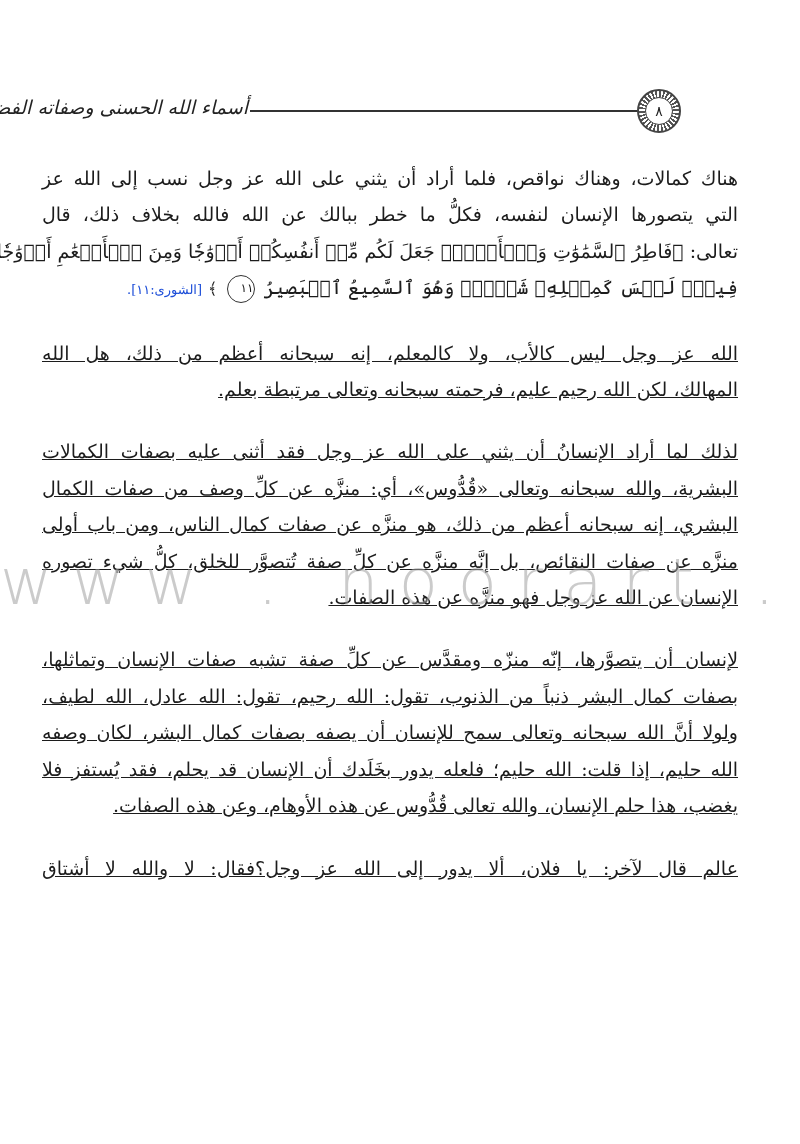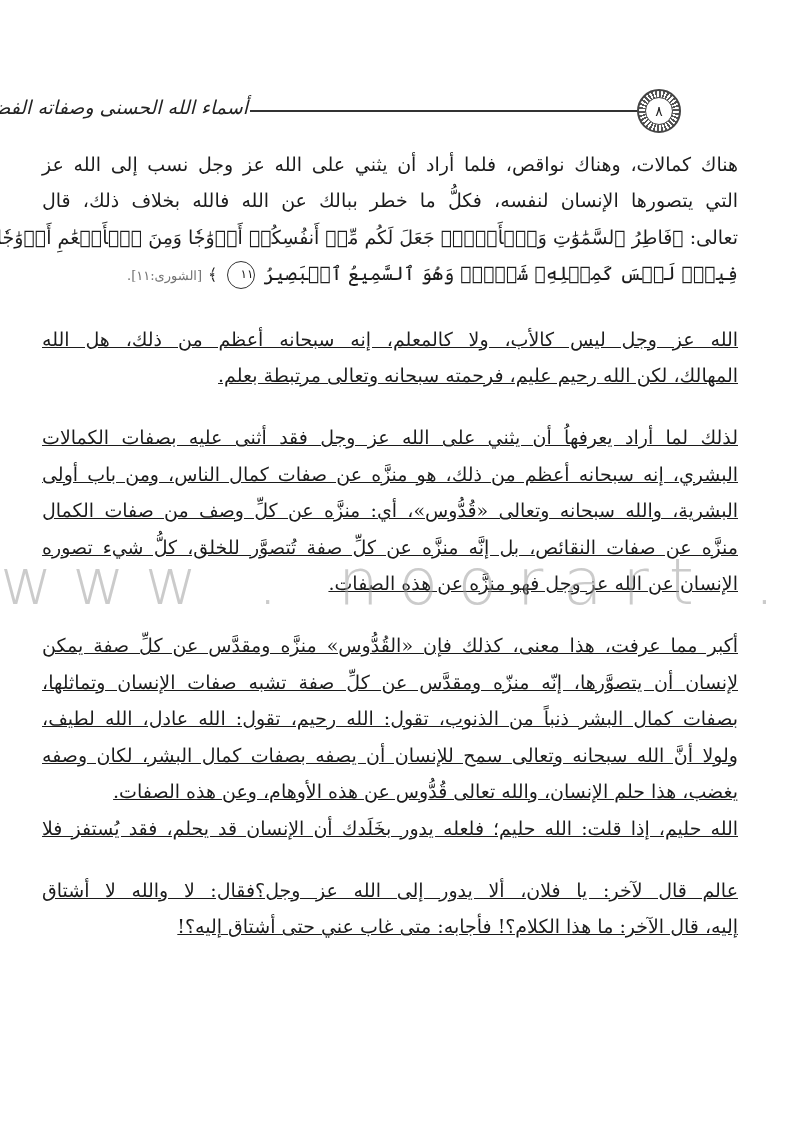--- a/index.html
+++ b/index.html
@@ -19,29 +19,29 @@
     border:2px solid #444; box-sizing:border-box;
     background: repeating-conic-gradient(#555 0deg 6deg, #fff 6deg 12deg);
   }
   .ornament-inner {
     position:absolute; left:6px; top:6px; width:28px; height:28px; border-radius:50%;
     background:#fff; border:1.5px solid #444; box-sizing:border-box;
     display:flex; align-items:center; justify-content:center;
     font-family:"DejaVu Sans", sans-serif; font-size:14px; color:#222;
   }
   .body-text {
-    position:absolute; left:42px; top:146px; width:696px; direction:rtl;
+    position:absolute; left:42px; top:160px; width:696px; direction:rtl;
     font-family:"DejaVu Serif", serif; font-size:19px; line-height:36.4px; text-align:justify;
   }
   .para { margin:0; text-align-last:right; }
   .para + .para { margin-top:26px;text-decoration:underline; }
   .line { display:block; white-space:nowrap; text-align:justify; text-align-last:justify; }
   .line.last { text-align-last:right; }
   .quran { font-size:19px; }
-  .citation { font-size:13px; color:#737373;margin-left:16px; }
+  .citation { font-size:13px; color:#1d4ed8;margin-left:16px; }
   .ayah-marker {
     display:inline-block; width:26px; height:26px; border-radius:50%; border:1.5px solid #333;
     text-align:center; line-height:24px; font-size:12px; vertical-align:middle; margin:0 3px;
     font-family:"DejaVu Sans", sans-serif;
   }
   .bracket { font-size:16px; }
   .watermark {
     position:absolute; left:0; top:545px; width:800px; text-align:center;
     font-family:"DejaVu Sans", sans-serif; font-size:64px; letter-spacing:20px;
     color:rgba(160,160,160,0.55); pointer-events:none; direction:ltr; white-space:nowrap;
@@ -75,36 +75,34 @@
       <span class="citation">[الشورى:١١].</span>
     </span>
   </p>
 
   <p class="para">
     <span class="line">الله عز وجل ليس كالأب، ولا كالمعلم، إنه سبحانه أعظم من ذلك، هل الله</span>
     <span class="line last">المهالك، لكن الله رحيم عليم، فرحمته سبحانه وتعالى مرتبطة بعلم.</span>
   </p>
 
   <p class="para">
-    <span class="line">لذلك لما أراد يعرفهاُ أن يثني على الله عز وجل فقد أثنى عليه بصفات الكمالات</span>
+    <span class="line">لذلك لما أراد الإنسانُ أن يثني على الله عز وجل فقد أثنى عليه بصفات الكمالات</span>
+    <span class="line">البشرية، والله سبحانه وتعالى «قُدُّوس»، أي: منزَّه عن كلِّ وصف من صفات الكمال</span>
     <span class="line">البشري، إنه سبحانه أعظم من ذلك، هو منزَّه عن صفات كمال الناس، ومن باب أولى</span>
-    <span class="line">البشرية، والله سبحانه وتعالى «قُدُّوس»، أي: منزَّه عن كلِّ وصف من صفات الكمال</span>
     <span class="line">منزَّه عن صفات النقائص، بل إنَّه منزَّه عن كلِّ صفة تُتصوَّر للخلق، كلُّ شيء تصوره</span>
     <span class="line last">الإنسان عن الله عز وجل فهو منزَّه عن هذه الصفات.</span>
   </p>
 
   <p class="para">
-    <span class="line">أكبر مما عرفت، هذا معنى، كذلك فإن «القُدُّوس» منزَّه ومقدَّس عن كلِّ صفة يمكن</span>
     <span class="line">لإنسان أن يتصوَّرها، إنّه منزّه ومقدَّس عن كلِّ صفة تشبه صفات الإنسان وتماثلها،</span>
     <span class="line">بصفات كمال البشر ذنباً من الذنوب، تقول: الله رحيم، تقول: الله عادل، الله لطيف،</span>
     <span class="line">ولولا أنَّ الله سبحانه وتعالى سمح للإنسان أن يصفه بصفات كمال البشر، لكان وصفه</span>
+    <span class="line">الله حليم، إذا قلت: الله حليم؛ فلعله يدور بخَلَدك أن الإنسان قد يحلم، فقد يُستفز فلا</span>
     <span class="line last">يغضب، هذا حلم الإنسان، والله تعالى قُدُّوس عن هذه الأوهام، وعن هذه الصفات.</span>
-    <span class="line">الله حليم، إذا قلت: الله حليم؛ فلعله يدور بخَلَدك أن الإنسان قد يحلم، فقد يُستفز فلا</span>
   </p>
 
   <p class="para">
     <span class="line">عالم قال لآخر: يا فلان، ألا يدور إلى الله عز وجل؟فقال: لا والله لا أشتاق</span>
-    <span class="line last">إليه، قال الآخر: ما هذا الكلام؟! فأجابه: متى غاب عني حتى أشتاق إليه؟!</span>
   </p>
 
 </div>
 
 <div class="watermark">www . noorart . com</div>
 
 </body></html>

